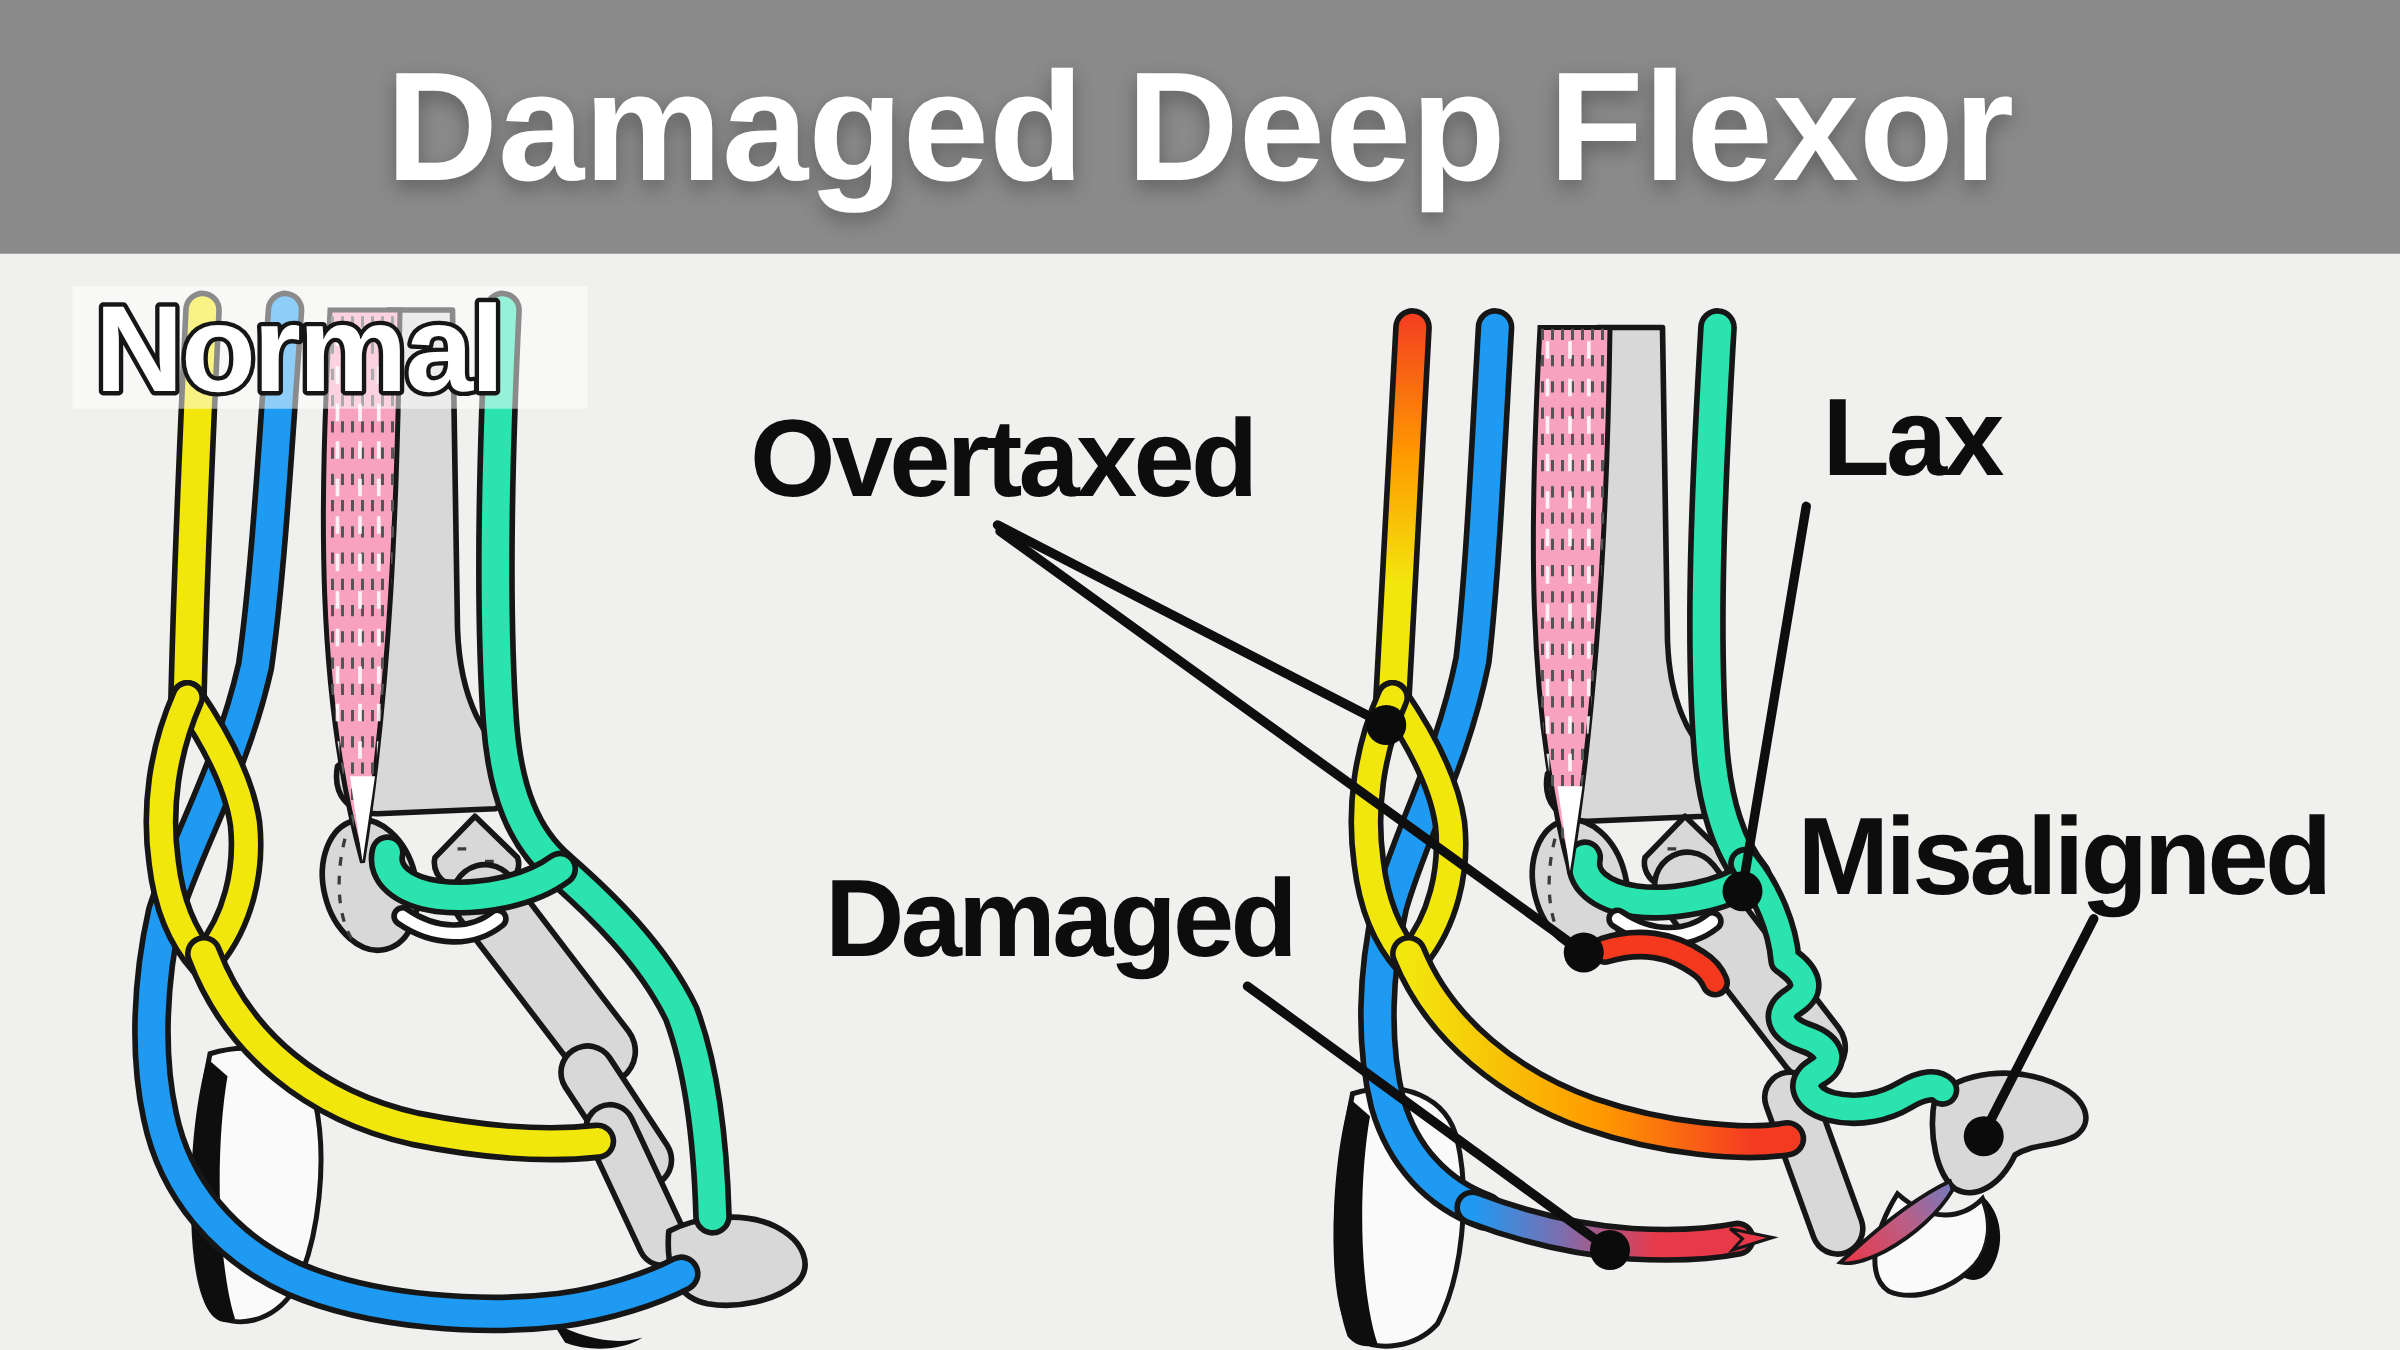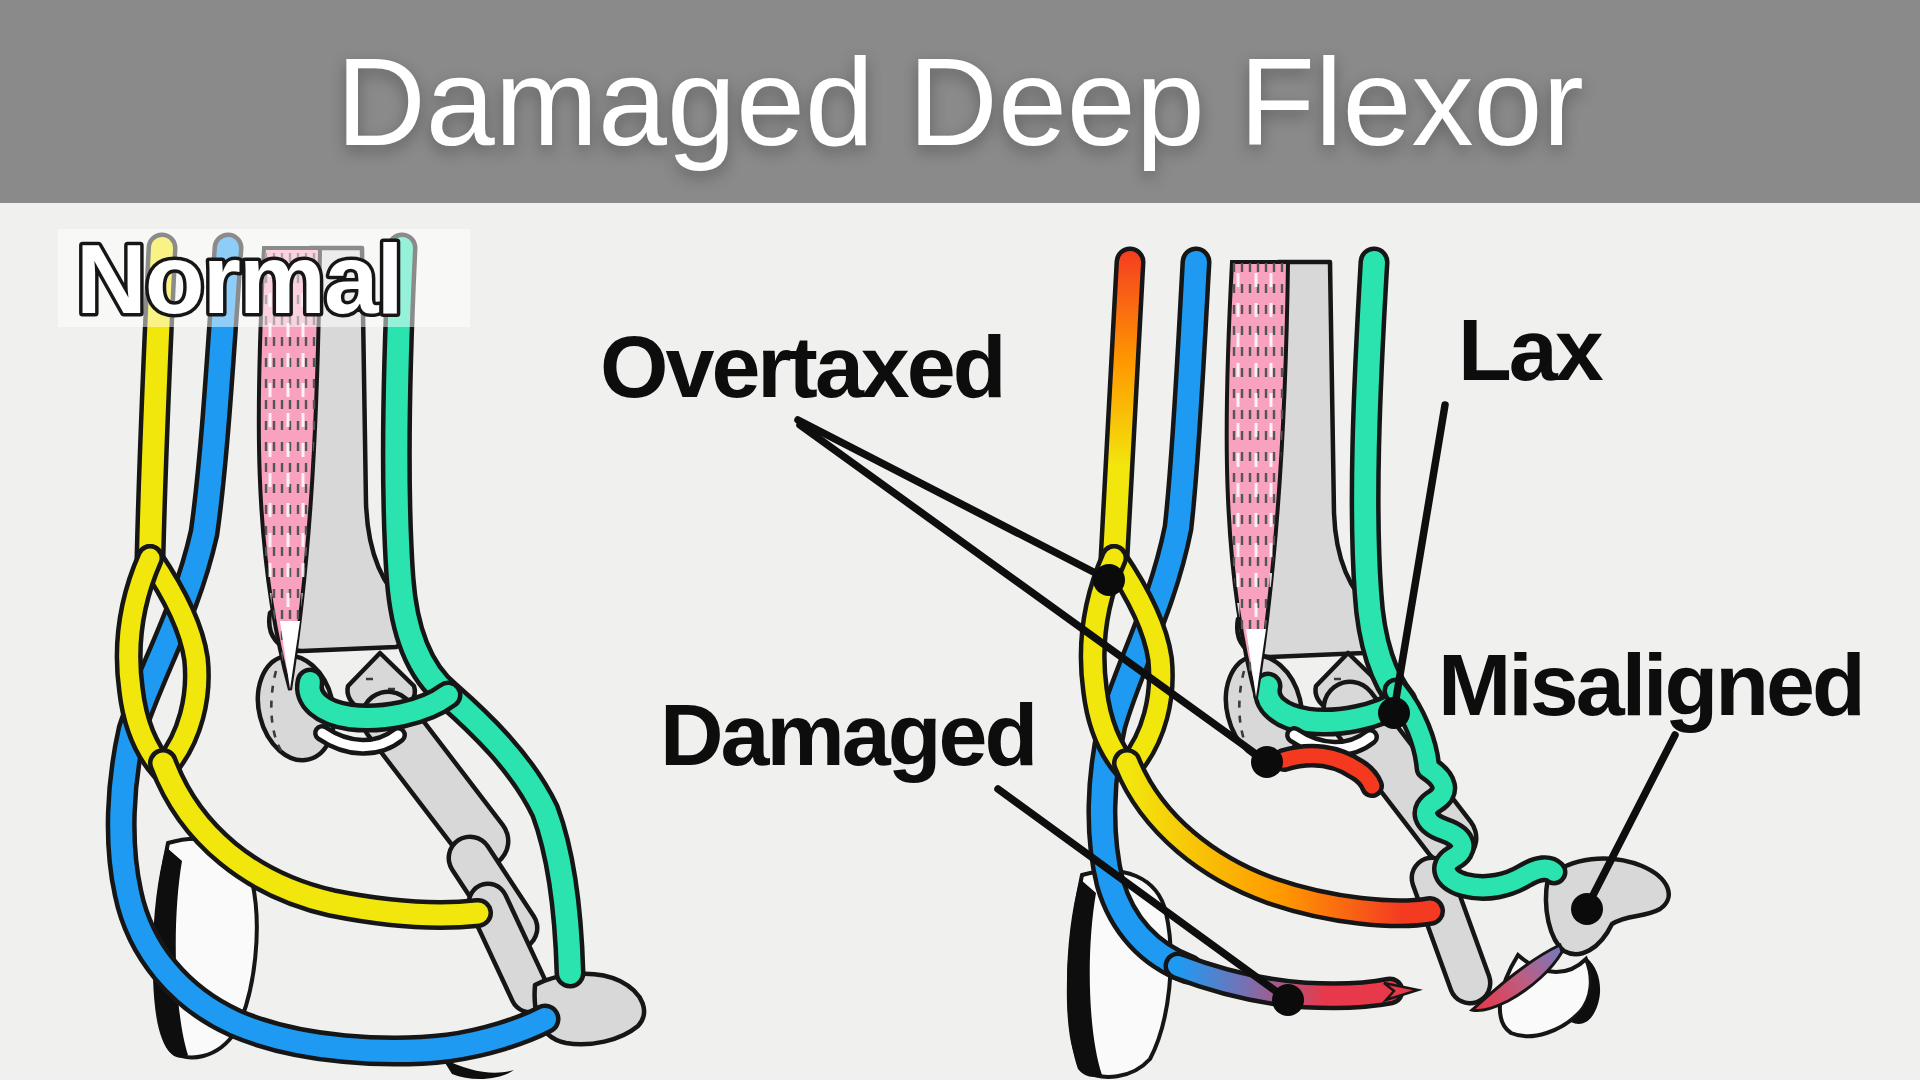--- a/index.html
+++ b/index.html
@@ -10,21 +10,21 @@
   }
   .title-bar{
     width:1920px;height:203px;
     background:#8a8a8a;
     display:flex;align-items:center;justify-content:center;
   }
   .title-bar h1{
     margin:0;
     color:#ffffff;
     font-size:124px;
-    font-weight:400;
+    font-weight:700;
     letter-spacing:0px;
     text-shadow:0 6px 16px rgba(0,0,0,0.30);
   }
   .stage{position:relative;width:1920px;height:762px;}
   svg{display:block;}
   
   .band{fill:none;stroke-linecap:round;stroke-linejoin:round;}
   .band-outline{fill:none;stroke-linecap:round;stroke-linejoin:round;}
   .bone{fill:#d8d8d8;stroke:#161616;stroke-width:4.5;stroke-linejoin:round;}
   .bone-dash{fill:none;stroke:#3a3a3a;stroke-width:2.6;stroke-dasharray:7 8;}

